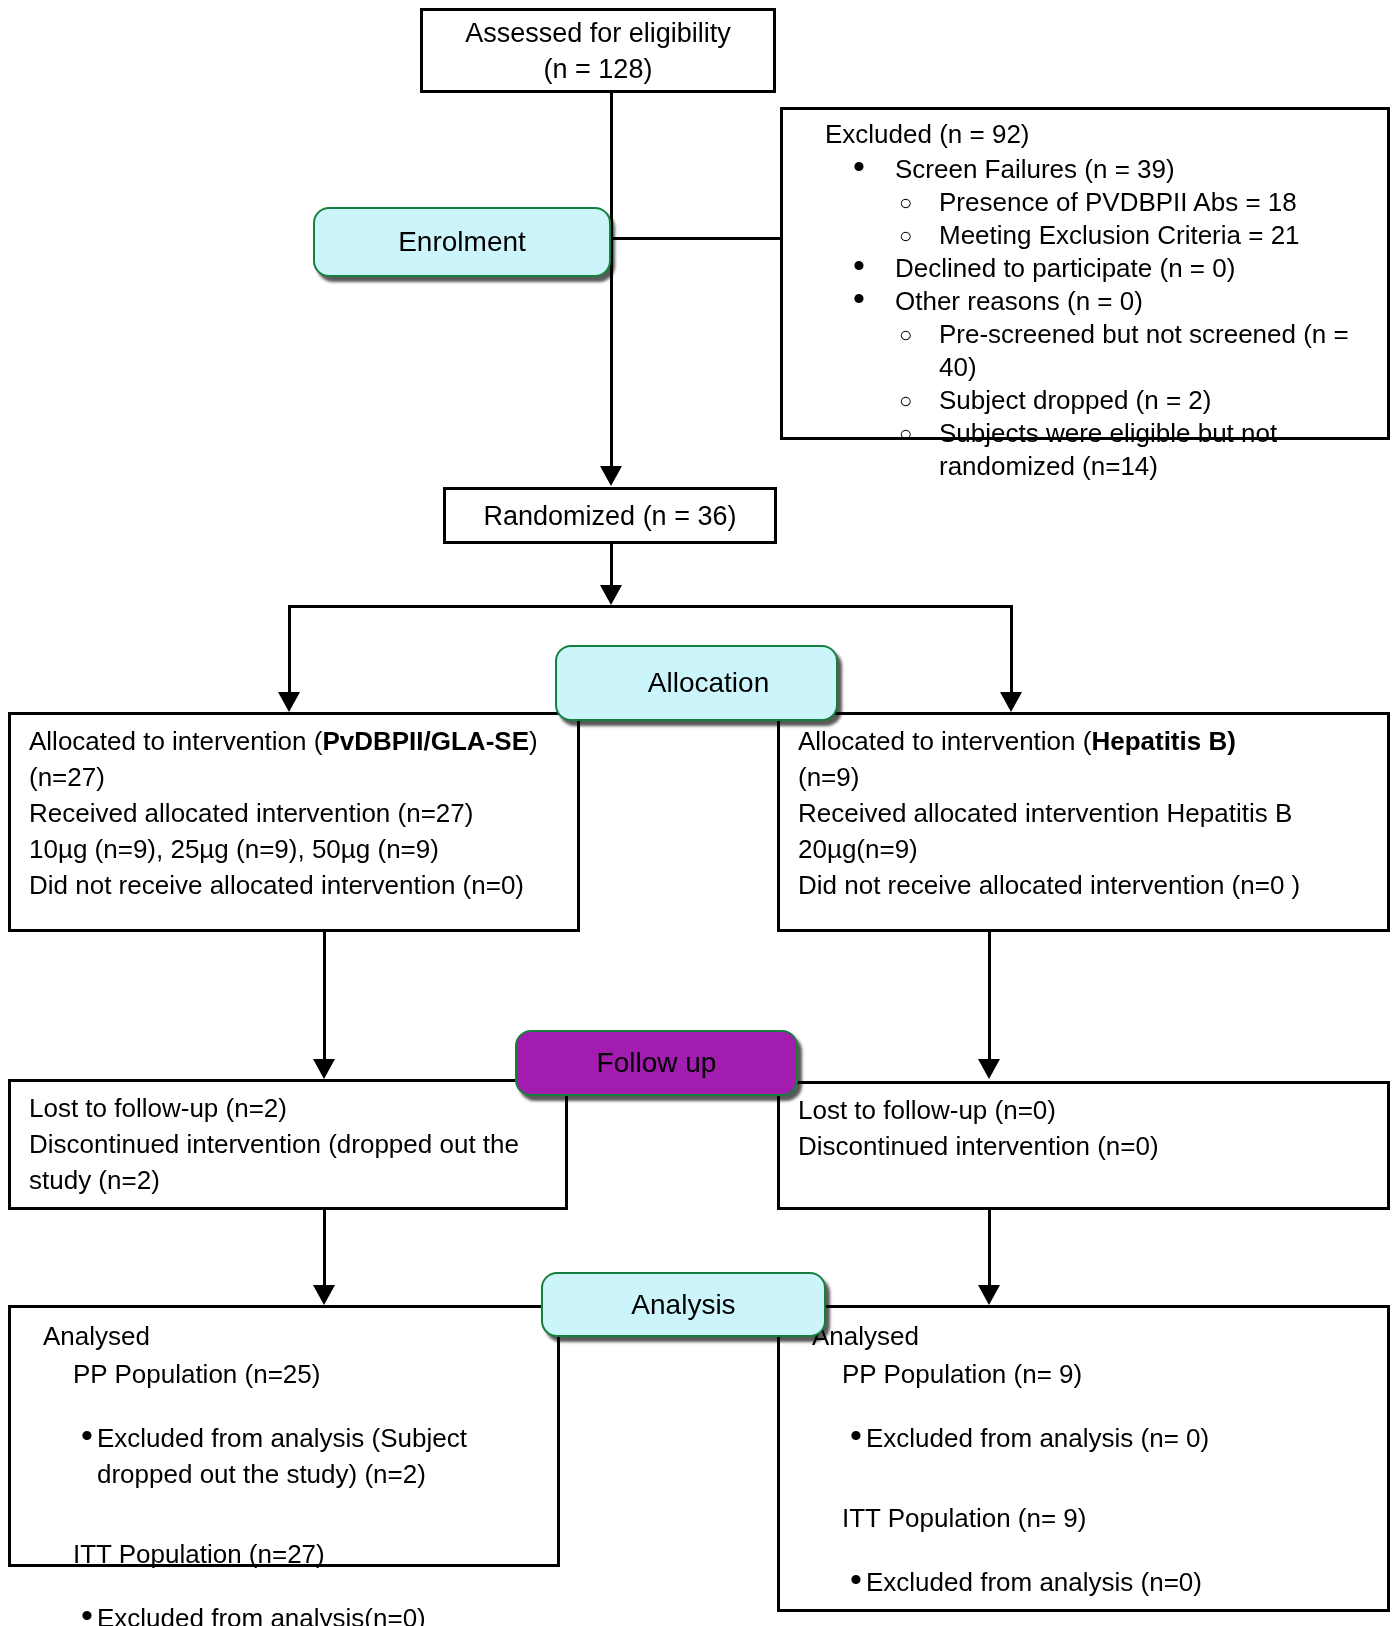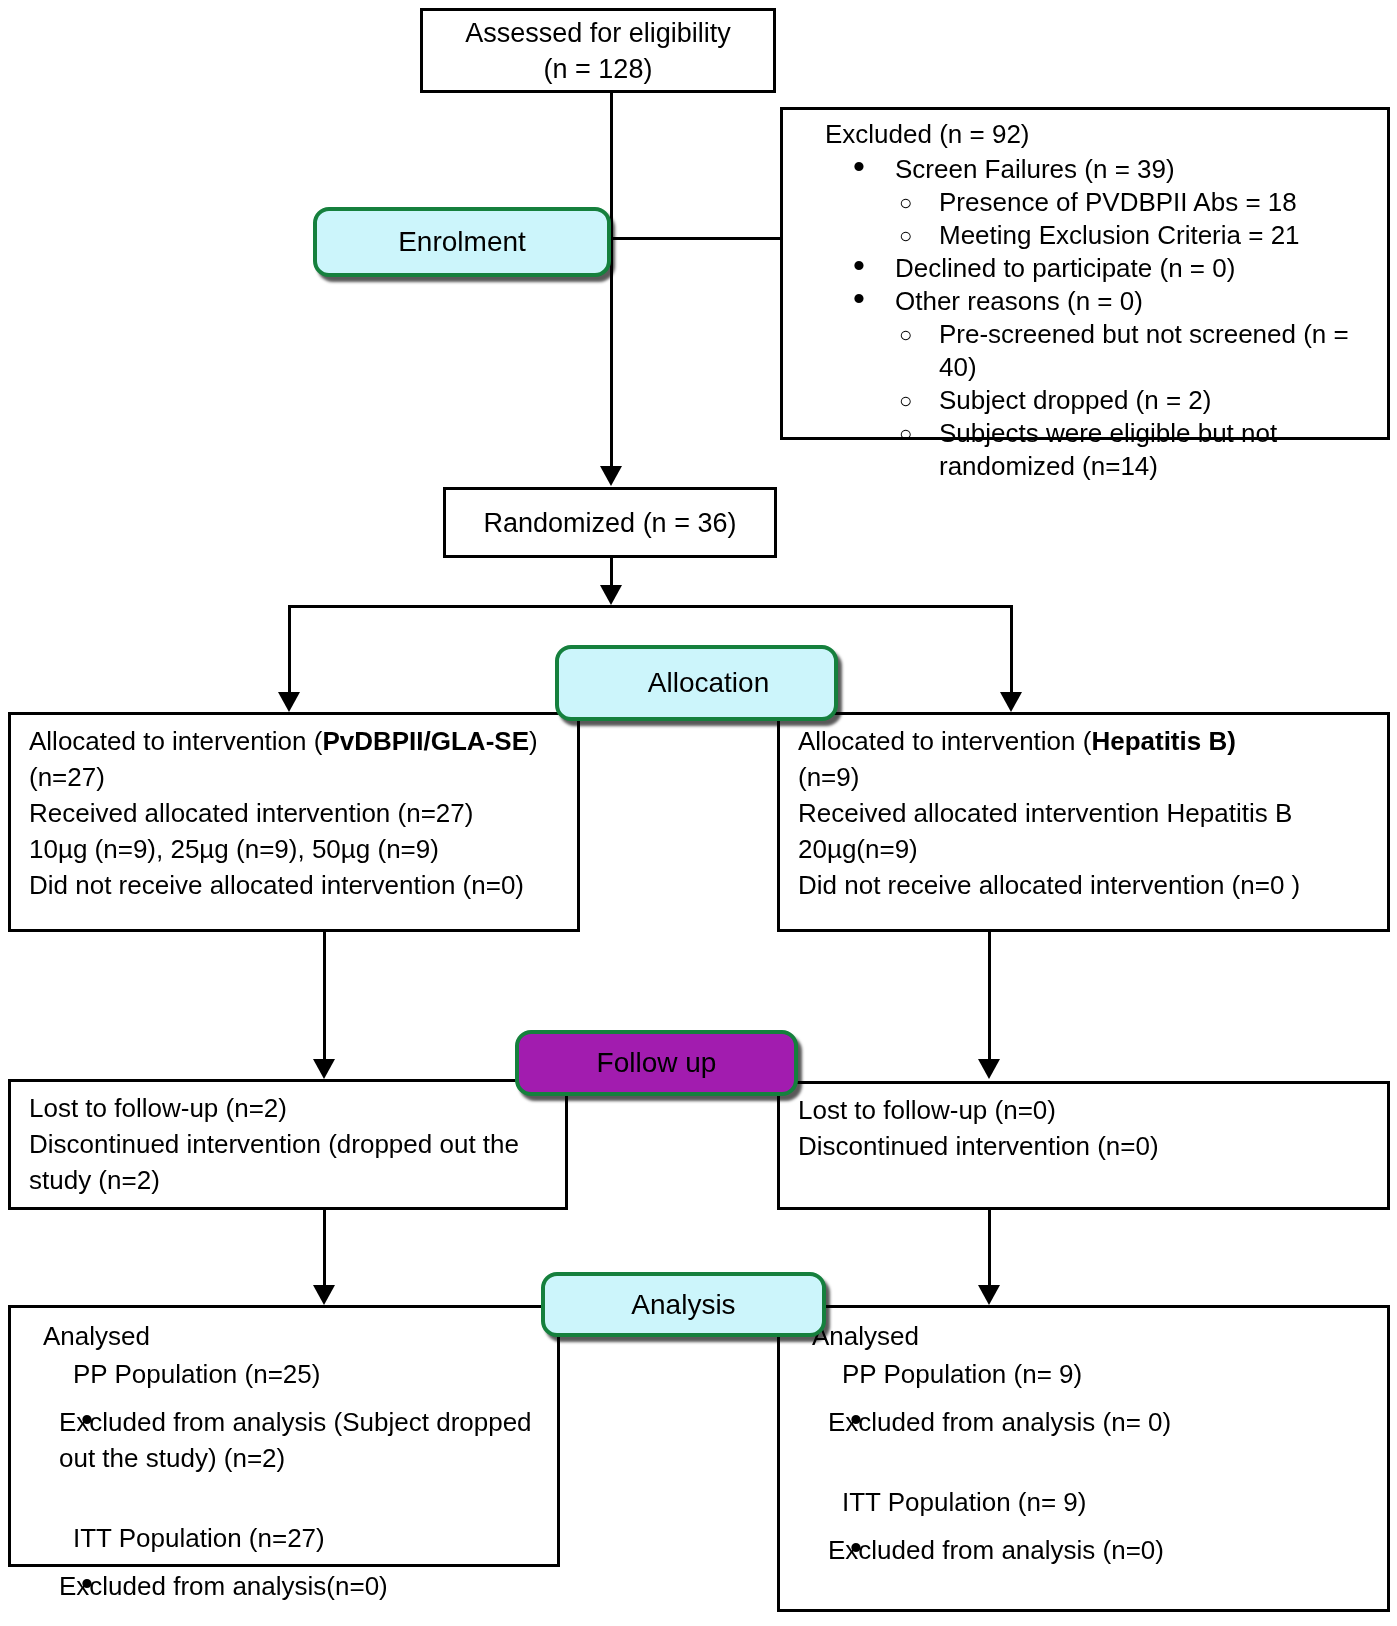--- a/index.html
+++ b/index.html
@@ -20,21 +20,21 @@
     line-height:36px;
   }
   .center{
     display:flex;flex-direction:column;
     align-items:center;justify-content:center;
     text-align:left;
   }
   .badge{
     position:absolute;
     background:#ccf5fb;
-    border:4px solid #15803d;
+    border:2px solid #15803d;
     border-radius:16px;
     box-shadow:4px 5px 3px rgba(0,0,0,0.65);
     display:flex;align-items:center;justify-content:center;
     font-size:28px;
     z-index:5;
     box-sizing:border-box;
   }
   .vline,.hline{position:absolute;background:#000;}
   .vline{width:3px;}
   .hline{height:3px;}
@@ -49,21 +49,21 @@
   .exc{padding:6px 8px 2px 24px;line-height:33px;}
   .exc-title{margin:2px 0 2px 18px;}
   .li1{position:relative;padding-left:88px;}
   .li1::before{content:"\2022";position:absolute;left:46px;top:-3px;font-size:34px;}
   .li2{position:relative;padding-left:132px;}
   .li2::before{content:"\25CB";position:absolute;left:92px;top:0px;font-size:22px;}
   
   .ana{padding:10px 10px 2px 0;}
   .ana-title{margin-left:32px;}
   .ana-pop{margin-left:62px;margin-top:2px;}
-  .ana-li{position:relative;padding-left:48px;margin-top:12px;}
+  .ana-li{position:relative;padding-left:86px;margin-top:28px;}
   .ana-li::before{content:"\2022";position:absolute;left:70px;top:-3px;font-size:34px;}
   .mt{margin-top:44px;}
   b{font-weight:bold;}
 </style>
 </head>
 <body>
 
 <div class="canvas">
 
   <div class="vline" style="left:610px;top:91px;height:377px;"></div>
@@ -102,21 +102,21 @@
     <div class="li1">Other reasons (n = 0)</div>
     <div class="li2">Pre-screened but not screened (n = 40)</div>
     <div class="li2">Subject dropped  (n = 2)</div>
     <div class="li2">Subjects were eligible but not randomized (n=14)</div>
   </div>
 
   <div class="badge" style="left: 313px; top: 207px; width: 298px; height: 70px; background: rgb(204, 245, 251);">
     <span>Enrolment</span>
   </div>
 
-  <div class="box center" style="left:443px;top:487px;width:334px;height:71px;font-size:27px;">
+  <div class="box center" style="left:443px;top:487px;width:334px;height:57px;font-size:27px;">
     <div>Randomized (n = 36)</div>
   </div>
 
   <div class="badge" style="left: 555px; top: 645px; width: 283px; height: 76px; background: rgb(204, 245, 251); padding-left: 24px;">
     <span>Allocation</span>
   </div>
 
   <div class="box pad" style="left:8px;top:712px;width:572px;height:220px;">
     <div><span>Allocated to intervention (</span><b>PvDBPII/GLA-SE</b><span>)</span></div>
     <div>(n=27)</div>

